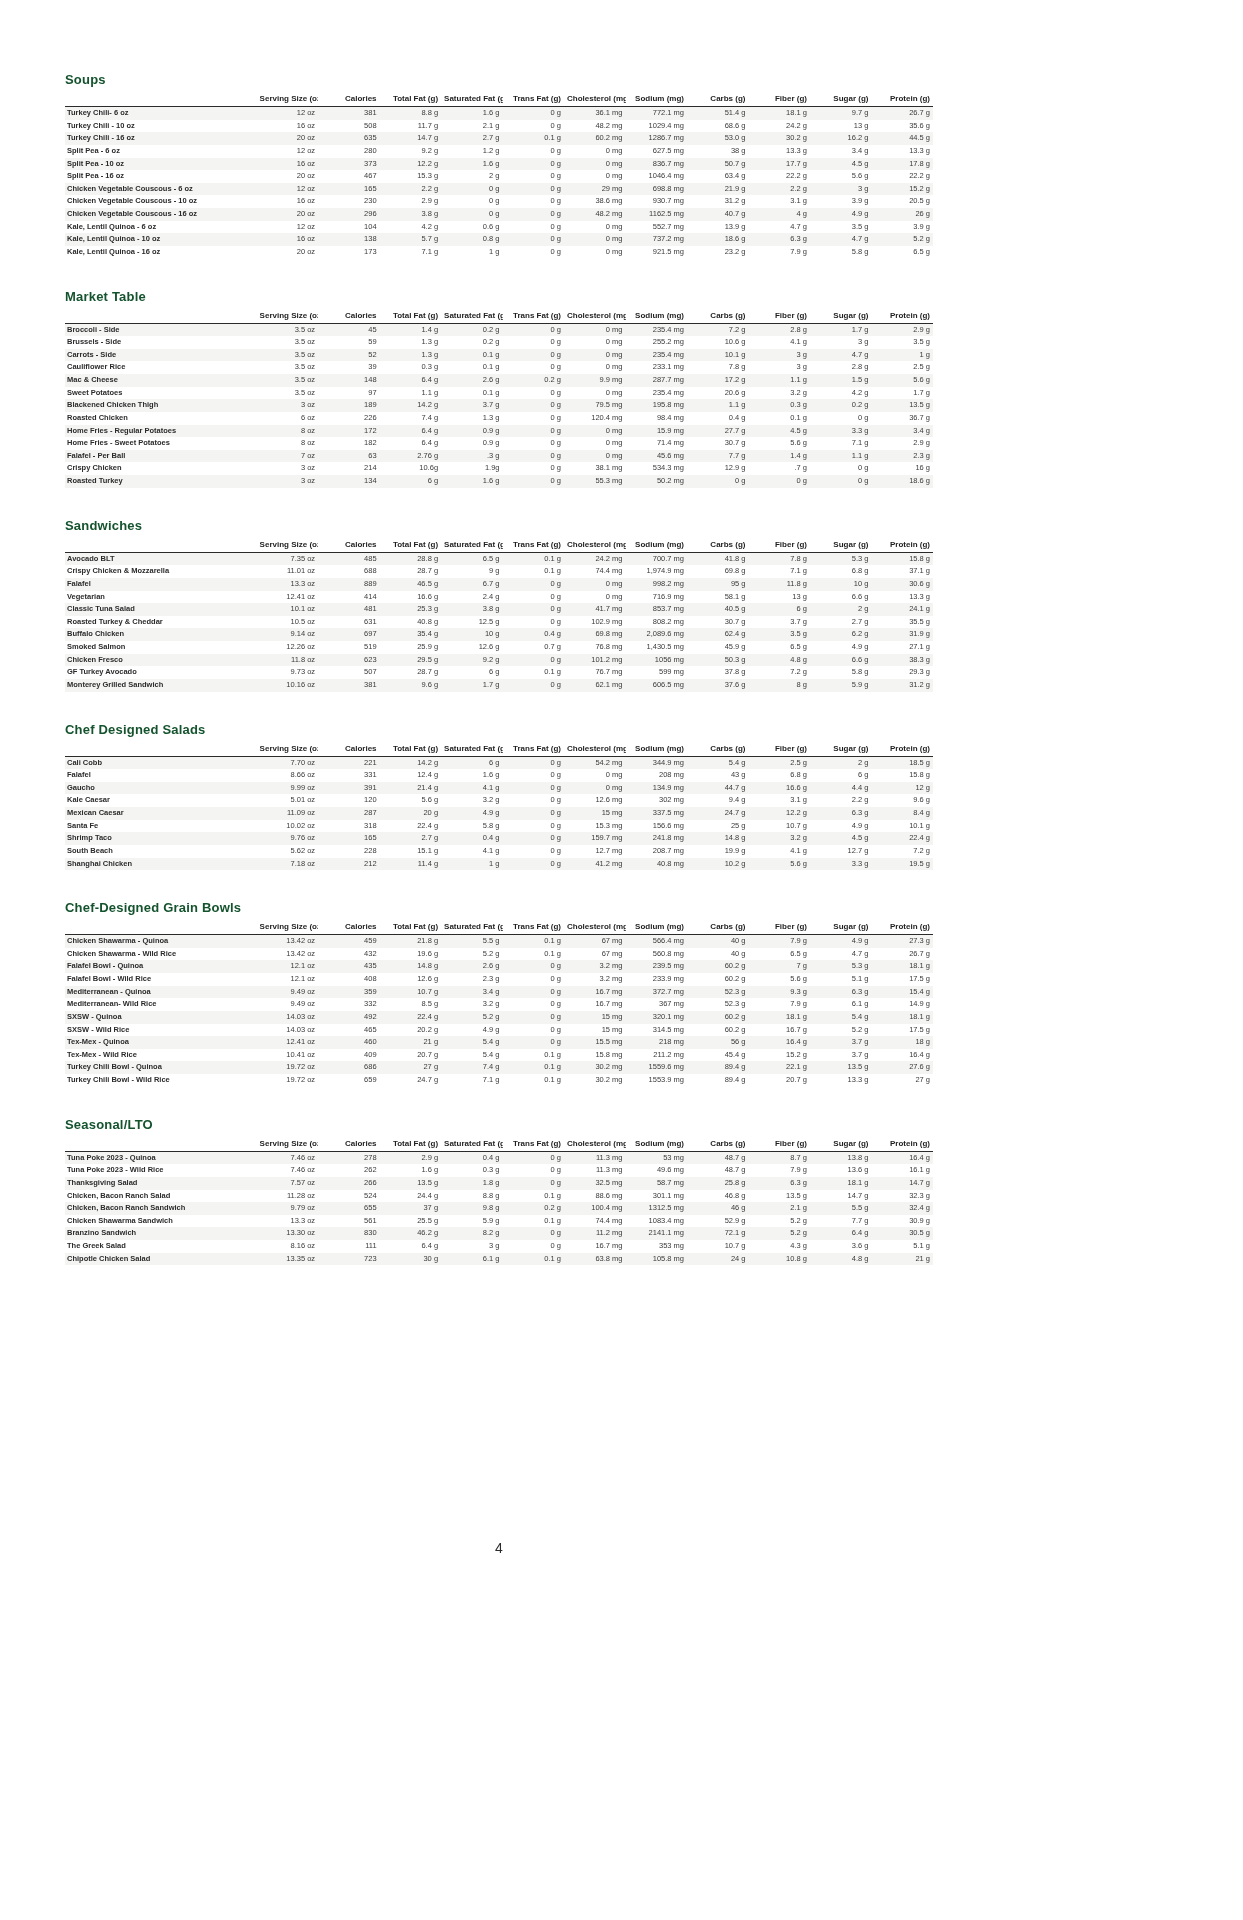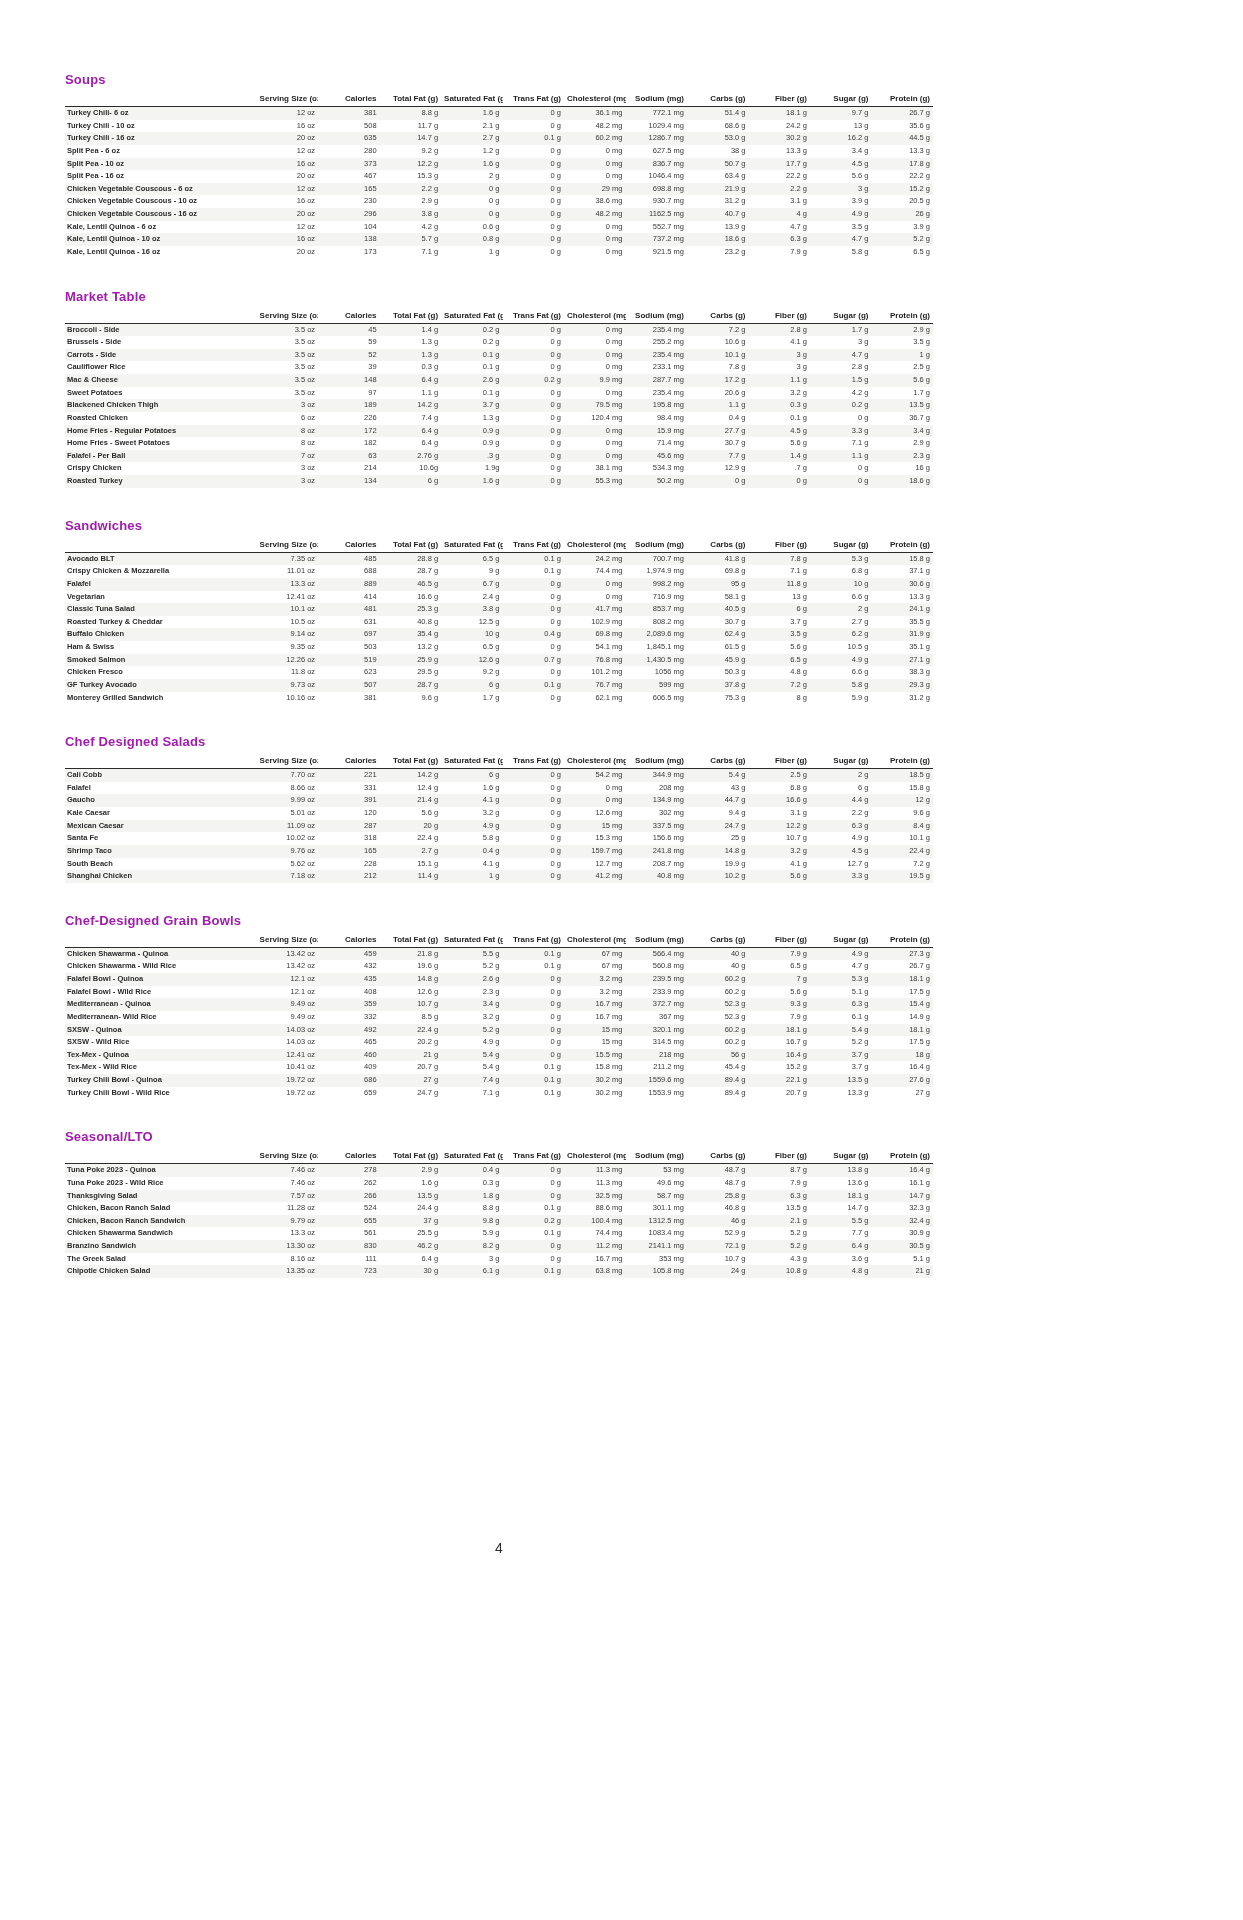--- a/index.html
+++ b/index.html
@@ -15,21 +15,21 @@
   .content{
     position:absolute;
     left:65px;
     top:72px;
     width:868px;
   }
   section{margin-bottom:30px;}
   h2.section-title{
     font-size:13px;
     font-weight:bold;
-    color:#a21caf;
+    color:#14532d;
     margin:0 0 5px 0;
     letter-spacing:.2px;
   }
   table{
     width:100%;
     border-collapse:collapse;
     table-layout:fixed;
   }
   thead tr{border-bottom:1px solid #2b2b2b;}
   th{
@@ -581,34 +581,20 @@
               <td>10 g</td>
               <td>0.4 g</td>
               <td>69.8 mg</td>
               <td>2,089.6 mg</td>
               <td>62.4 g</td>
               <td>3.5 g</td>
               <td>6.2 g</td>
               <td>31.9 g</td>
             </tr>
             <tr>
-              <td class="name">Ham &amp; Swiss</td>
-              <td>9.35 oz</td>
-              <td>503</td>
-              <td>13.2 g</td>
-              <td>6.5 g</td>
-              <td>0 g</td>
-              <td>54.1 mg</td>
-              <td>1,845.1 mg</td>
-              <td>61.5 g</td>
-              <td>5.6 g</td>
-              <td>10.5 g</td>
-              <td>35.1 g</td>
-            </tr>
-            <tr>
               <td class="name">Smoked Salmon</td>
               <td>12.26 oz</td>
               <td>519</td>
               <td>25.9 g</td>
               <td>12.6 g</td>
               <td>0.7 g</td>
               <td>76.8 mg</td>
               <td>1,430.5 mg</td>
               <td>45.9 g</td>
               <td>6.5 g</td>
@@ -645,21 +631,21 @@
             </tr>
             <tr>
               <td class="name">Monterey Grilled Sandwich</td>
               <td>10.16 oz</td>
               <td>381</td>
               <td>9.6 g</td>
               <td>1.7 g</td>
               <td>0 g</td>
               <td>62.1 mg</td>
               <td>606.5 mg</td>
-              <td>75.3 g</td>
+              <td>37.6 g</td>
               <td>8 g</td>
               <td>5.9 g</td>
               <td>31.2 g</td>
             </tr>
           </tbody>
         </table>
       </section>
       <section>
         <h2 class="section-title">Chef Designed Salads</h2>
         <table>

